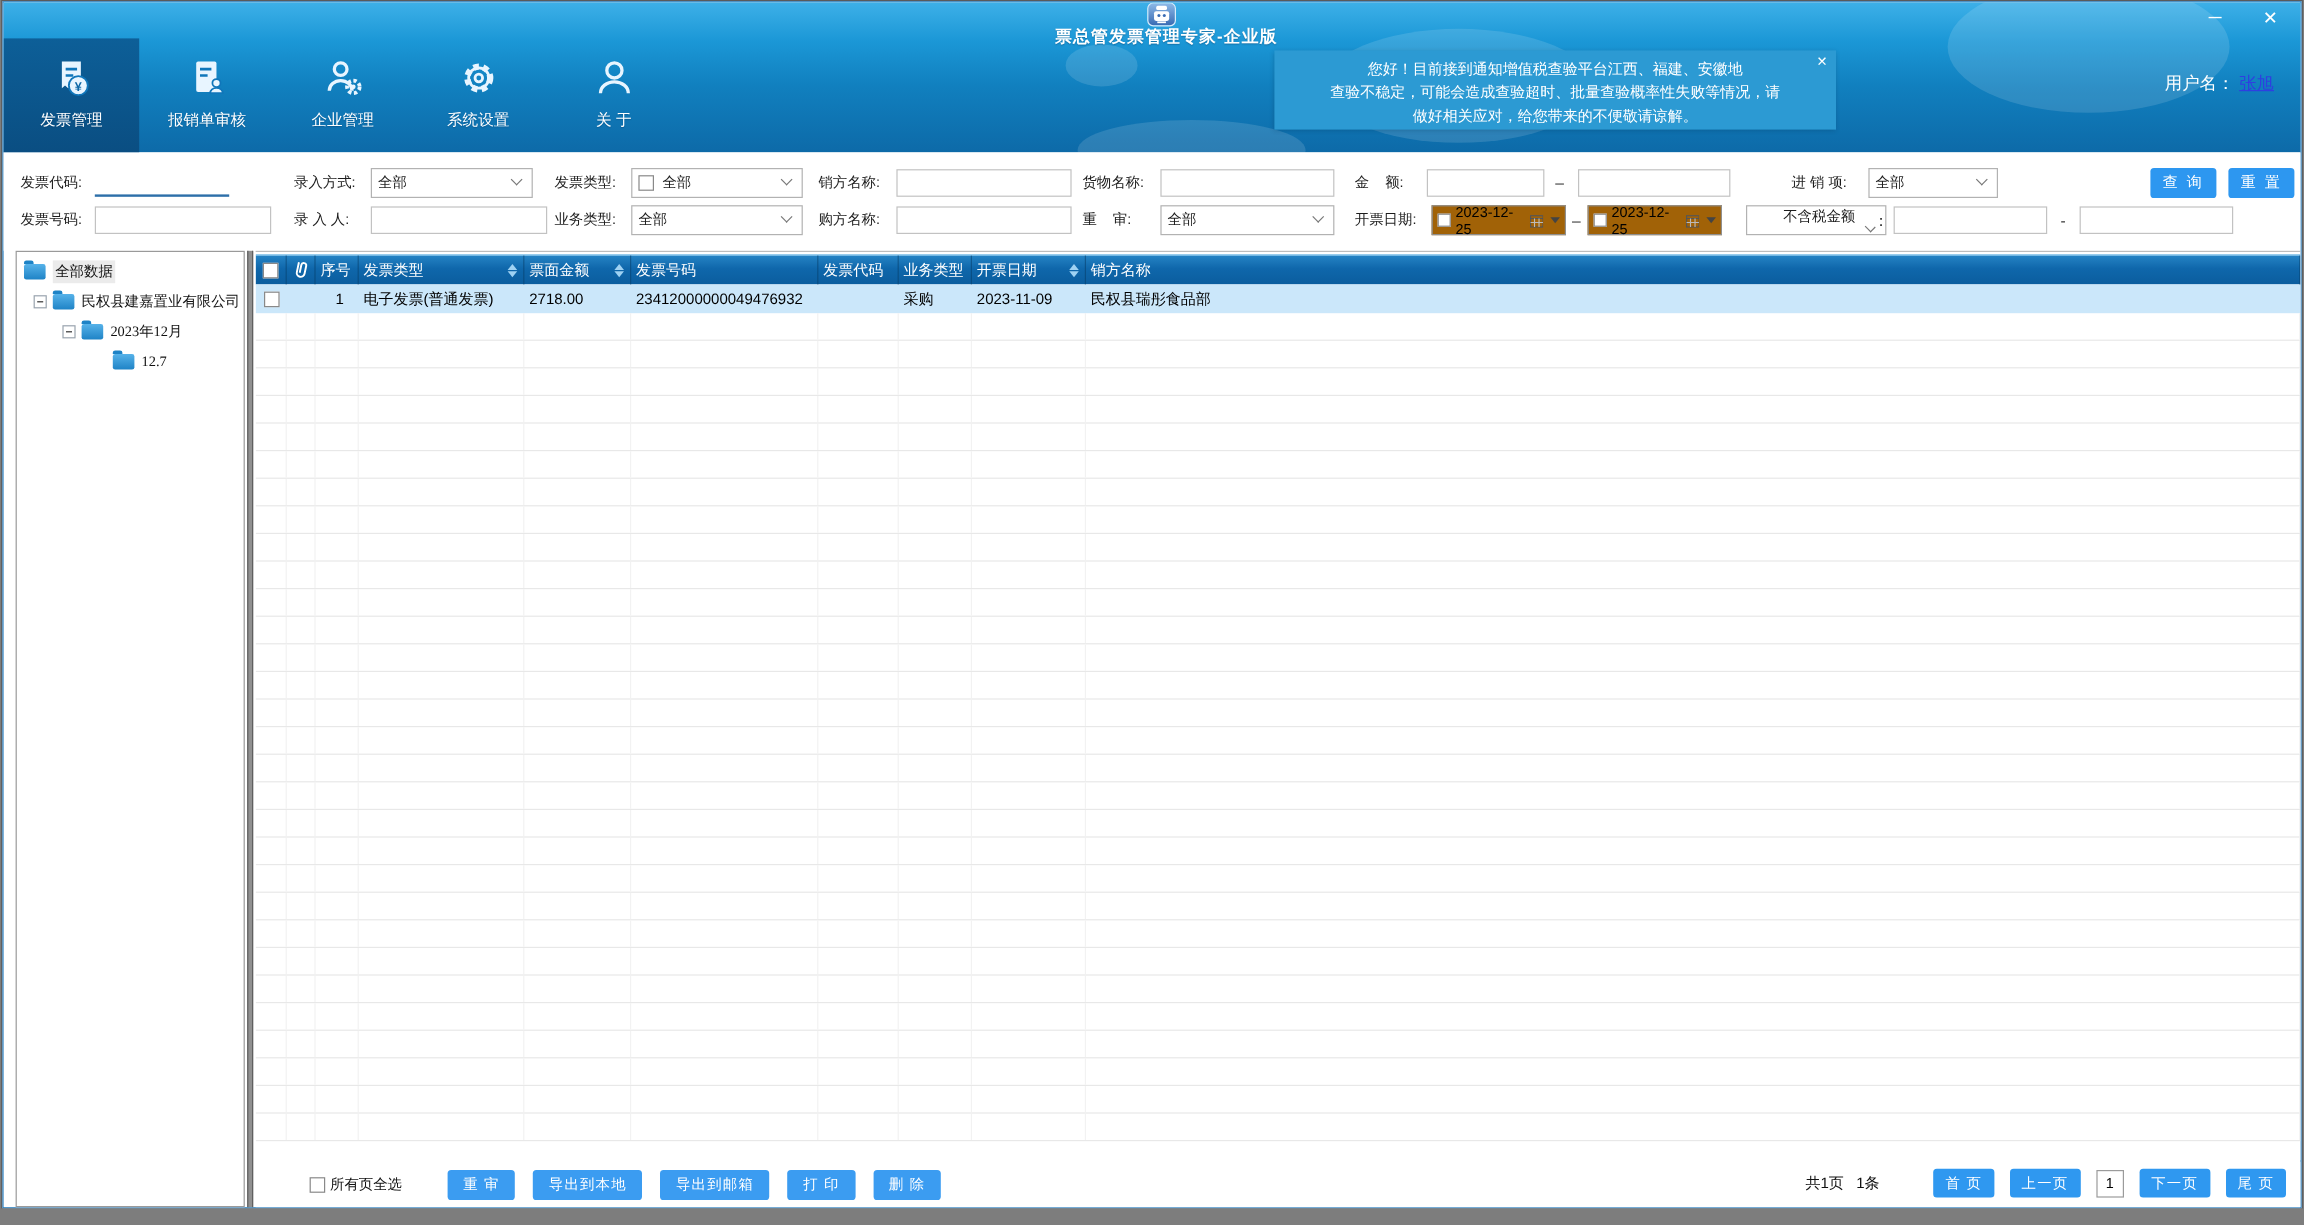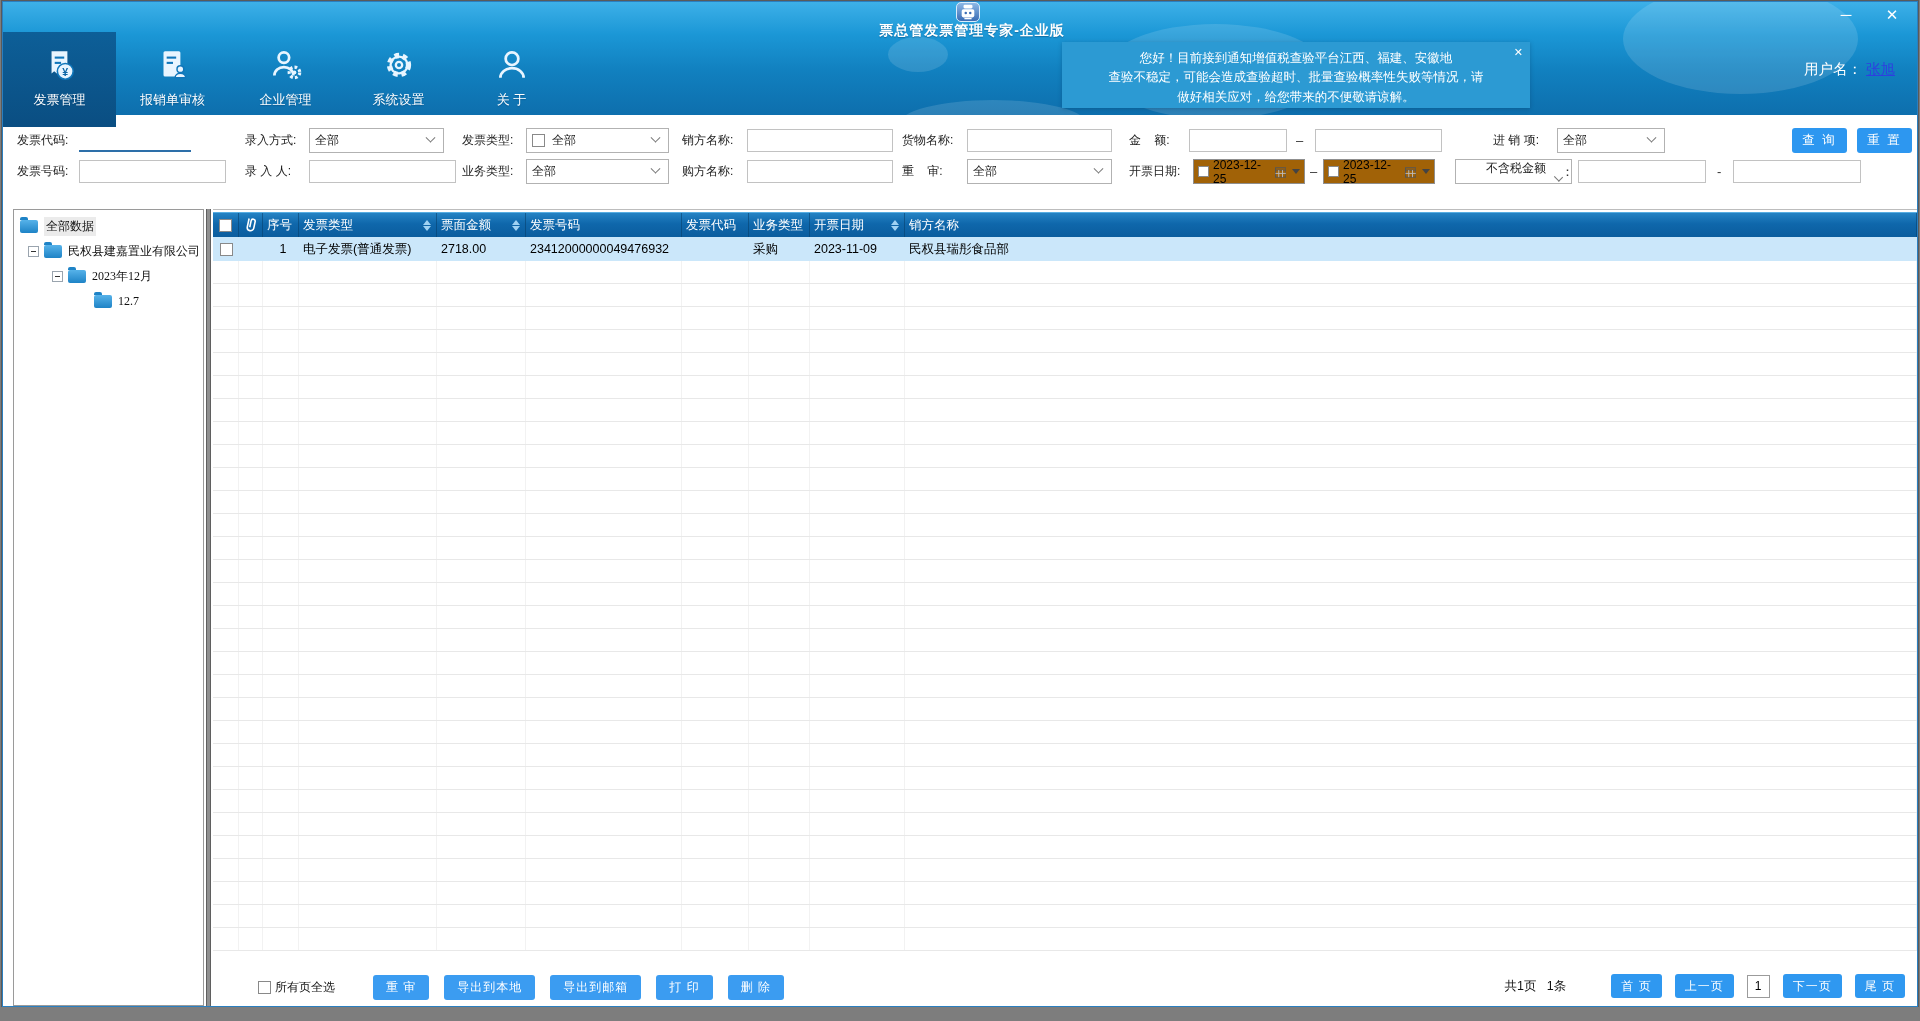--- a/index.html
+++ b/index.html
@@ -33,21 +33,21 @@
 
   .notice { position:absolute; left:1059px; top:40px; width:468px; height:66px;
     background:#2c9ad3; color:#fff; font-size:12.5px; line-height:1.55;
     text-align:center; padding-top:7px; z-index:2; box-shadow:0 1px 4px rgba(0,30,60,.25); }
   .notice-close { position:absolute; top:2px; right:7px; font-size:11px; font-weight:bold;
     cursor:pointer; }
   .userinfo { position:absolute; right:22px; top:58px; color:#fff; font-size:14.5px; z-index:3; }
   .userinfo a { color:#2f3fe0; text-decoration:underline; font-size:14.5px; }
 
   
-  .filters { position:absolute; left:0; top:113px; right:0; height:82px; background:#fff; }
+  .filters { position:absolute; left:0; top:125px; right:0; height:82px; background:#fff; }
   .frow { position:absolute; left:0; right:0; height:25px; }
   .frow1 { top:13px; } .frow2 { top:44px; }
   .f-label { position:absolute; top:0; line-height:25px; font-size:12px; color:#1c1c1c;
     white-space:pre; }
   .f-input { position:absolute; top:1px; height:23px; border:1px solid #c2c2c2;
     background:#fff; font-size:12px; padding:0 4px; outline:none;
     font-family:inherit; }
   .f-underline { border:none; border-bottom:2px solid #2d6fa9; border-radius:0; }
   .f-select { position:absolute; top:0; height:25px; border:1px solid #b2b2b2;
     background:#fff; display:flex; align-items:center; font-size:12px; color:#1c1c1c;

